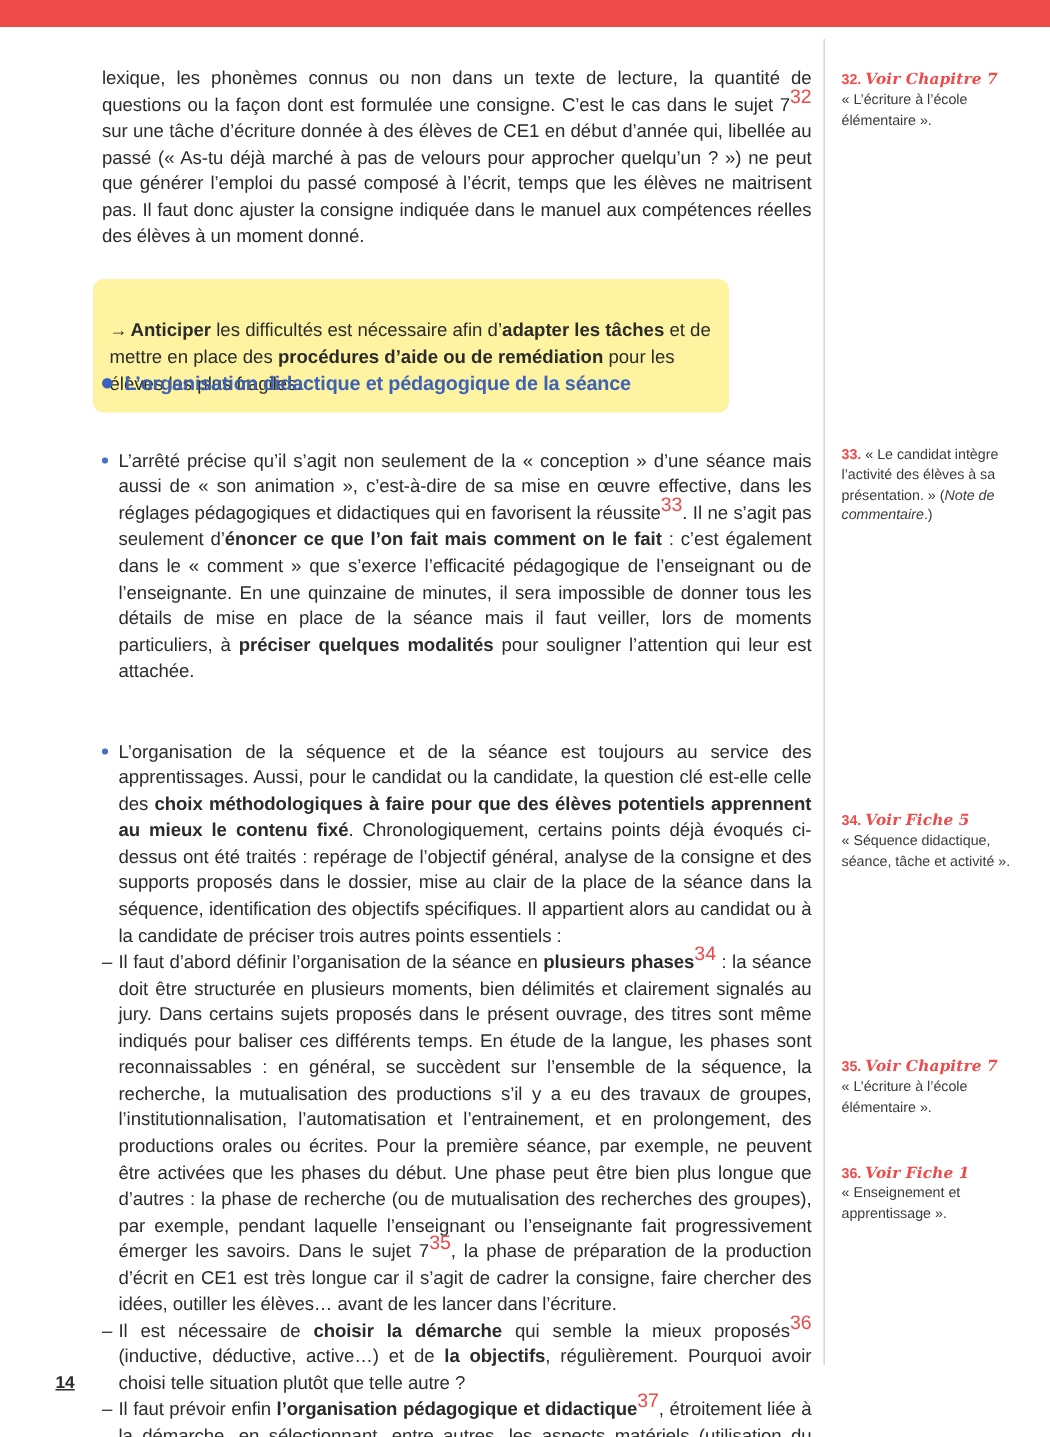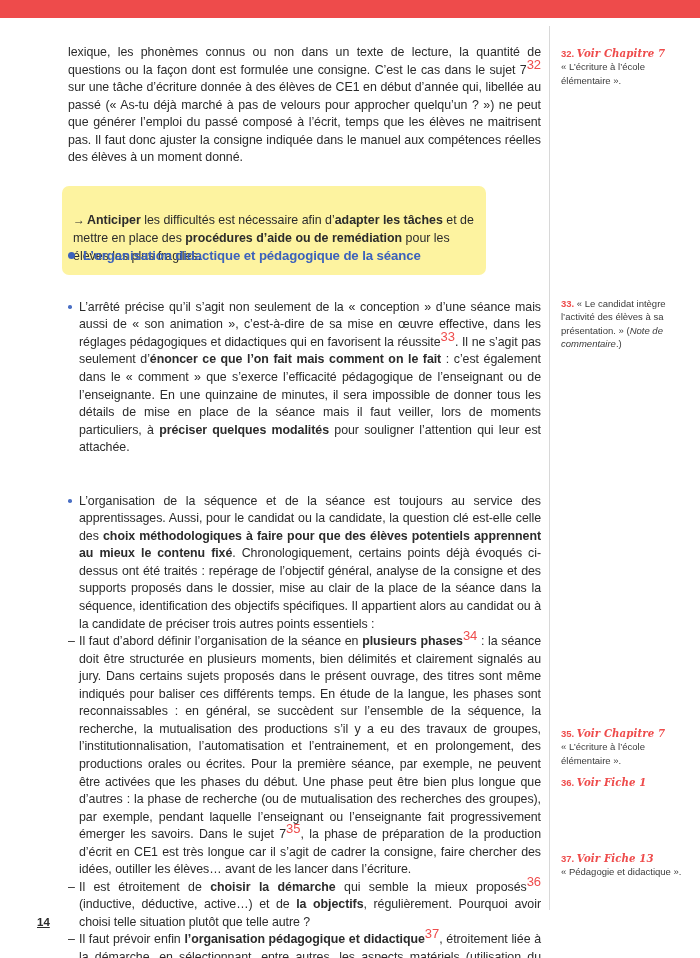--- a/index.html
+++ b/index.html
@@ -182,21 +182,21 @@
     <div style="height:40px"></div>
 
     <div style="height:56px"></div>
 
     <p class="body-text para para-indent-bullet"><span class="tiny-bullet"></span><span>L’arrêté précise qu’il s’agit non seulement de la « conception » d’une séance mais aussi de « son animation », c’est-à-dire de sa mise en œuvre effective, dans les réglages pédagogiques et didactiques qui en favorisent la réussite</span><sup class="note">33</sup><span>. Il ne s’agit pas seulement d’</span><b>énoncer ce que l’on fait mais comment on le fait</b><span> : c’est également dans le « comment » que s’exerce l’efficacité pédagogique de l’enseignant ou de l’enseignante. En une quinzaine de minutes, il sera impossible de donner tous les détails de mise en place de la séance mais il faut veiller, lors de moments particuliers, à </span><b>préciser quelques modalités</b><span> pour souligner l’attention qui leur est attachée.</span></p>
 
     <p class="body-text para para-indent-bullet"><span class="tiny-bullet"></span><span>L’organisation de la séquence et de la séance est toujours au service des apprentissages. Aussi, pour le candidat ou la candidate, la question clé est-elle celle des </span><b>choix méthodologiques à faire pour que des élèves potentiels apprennent au mieux le contenu fixé</b><span>. Chronologiquement, certains points déjà évoqués ci-dessus ont été traités : repérage de l’objectif général, analyse de la consigne et des supports proposés dans le dossier, mise au clair de la place de la séance dans la séquence, identification des objectifs spécifiques. Il appartient alors au candidat ou à la candidate de préciser trois autres points essentiels :</span></p>
 
     <p class="body-text para para-dash"><span class="dash-mark">–</span><span> Il faut d’abord définir l’organisation de la séance en </span><b>plusieurs phases</b><sup class="note">34</sup><span> : la séance doit être structurée en plusieurs moments, bien délimités et clairement signalés au jury. Dans certains sujets proposés dans le présent ouvrage, des titres sont même indiqués pour baliser ces différents temps. En étude de la langue, les phases sont reconnaissables : en général, se succèdent sur l’ensemble de la séquence, la recherche, la mutualisation des productions s’il y a eu des travaux de groupes, l’institutionnalisation, l’automatisation et l’entrainement, et en prolongement, des productions orales ou écrites. Pour la première séance, par exemple, ne peuvent être activées que les phases du début. Une phase peut être bien plus longue que d’autres : la phase de recherche (ou de mutualisation des recherches des groupes), par exemple, pendant laquelle l’enseignant ou l’enseignante fait progressivement émerger les savoirs. Dans le sujet 7</span><sup class="note">35</sup><span>, la phase de préparation de la production d’écrit en CE1 est très longue car il s’agit de cadrer la consigne, faire chercher des idées, outiller les élèves… avant de les lancer dans l’écriture.</span></p>
 
-    <p class="body-text para para-dash"><span class="dash-mark">–</span><span> Il est étroitement de </span><b>choisir la démarche</b><span> qui semble la mieux proposés</span><sup class="note">36</sup><span> (inductive, déductive, active…) et de </span><b>la objectifs</b><span>, régulièrement. Pourquoi avoir choisi telle situation plutôt que telle autre ?</span></p>
+    <p class="body-text para para-dash"><span class="dash-mark">–</span><span> Il est nécessaire de </span><b>choisir la démarche</b><span> qui semble la mieux proposés</span><sup class="note">36</sup><span> (inductive, déductive, active…) et de </span><b>la objectifs</b><span>, régulièrement. Pourquoi avoir choisi telle situation plutôt que telle autre ?</span></p>
 
     <p class="body-text para para-dash"><span class="dash-mark">–</span><span> Il faut prévoir enfin </span><b>l’organisation pédagogique et didactique</b><sup class="note">37</sup><span>, étroitement liée à la démarche, en sélectionnant, entre autres, les aspects matériels (utilisation du brouillon,</span></p>
 
   </div>
 
   <div class="highlight-box">
     <p><span class="arrow-glyph">→</span><b>Anticiper</b><span> les difficultés est nécessaire afin d’</span><b>adapter les tâches</b><span> et de mettre en place des </span><b>procédures d’aide ou de remédiation</b><span> pour les élèves les plus fragiles.</span></p>
   </div>
 
   <div class="section-heading">
@@ -208,33 +208,34 @@
     <span class="note-head">32.</span>
     <span class="note-ref">Voir Chapitre 7</span>
     <span class="note-body">« L’écriture à l’école élémentaire ».</span>
   </div>
 
   <div class="margin-note" style="top:297px">
     <span class="note-head">33.</span>
     <span>« Le candidat intègre l’activité des élèves à sa présentation. » (</span><span class="ital">Note de commentaire</span><span>.)</span>
   </div>
 
-
-  <div class="margin-note" style="top:727px">
+  <div class="margin-note" style="top:541px">
+    <span class="note-head">34.</span>
+    <span class="note-ref">Voir Fiche 5</span>
+    <span class="note-body">« Séquence didactique, séance, tâche et activité ».</span>
+  </div>
+
+  <div class="margin-note" style="top:705px">
     <span class="note-head">35.</span>
     <span class="note-ref">Voir Chapitre 7</span>
     <span class="note-body">« L’écriture à l’école élémentaire ».</span>
   </div>
 
   <div class="margin-note" style="top:776px">
     <span class="note-head">36.</span>
     <span class="note-ref">Voir Fiche 1</span>
-  </div>
-
-  <div class="margin-note" style="top:852px">
-    <span class="note-head">37.</span>
-    <span class="note-ref">Voir Fiche 13</span>
-    <span class="note-body">« Pédagogie et didactique ».</span>
-  </div>
+    <span class="note-body">« Enseignement et apprentissage ».</span>
+  </div>
+
 
   <div class="page-number">14</div>
 
 </div>
 
 </body></html>

